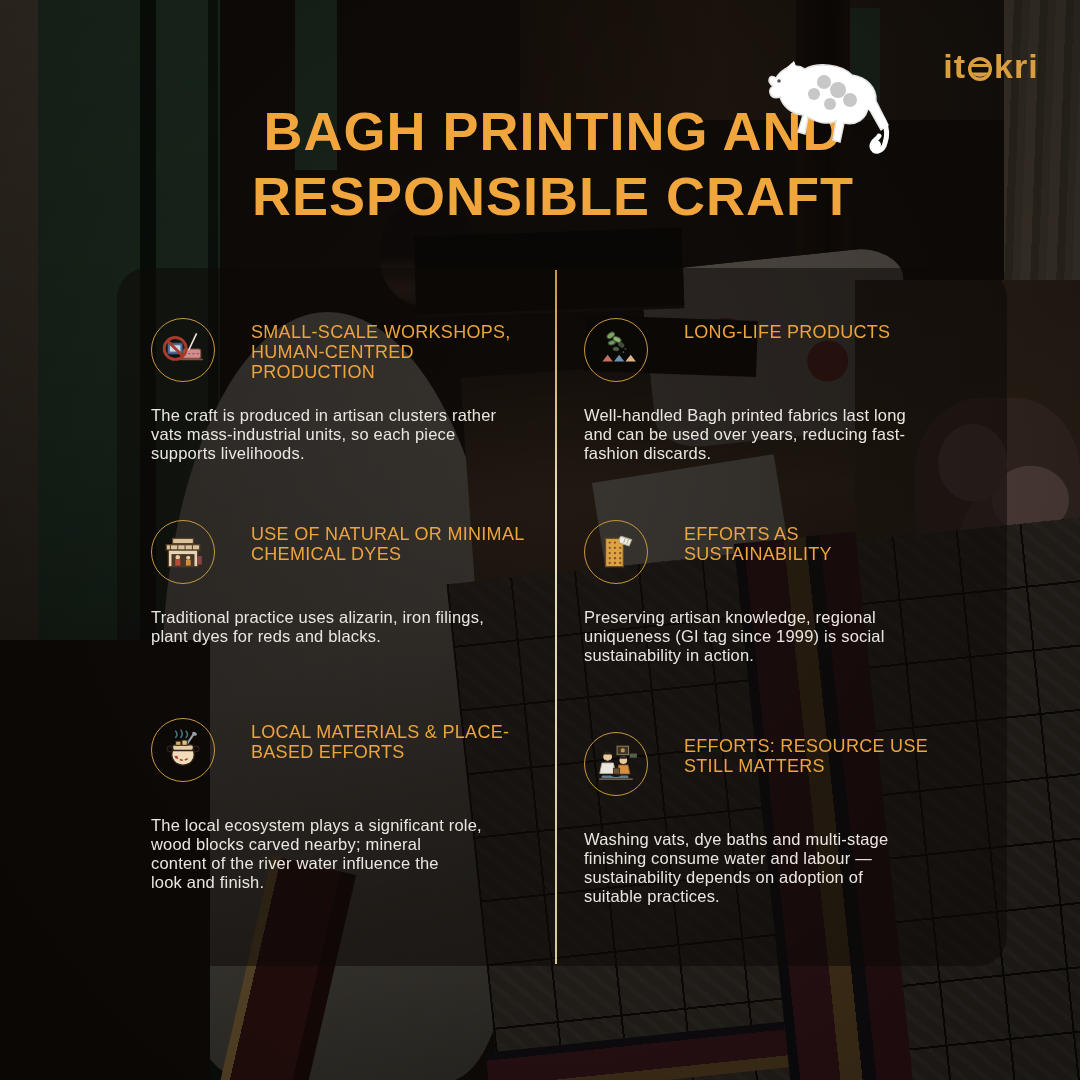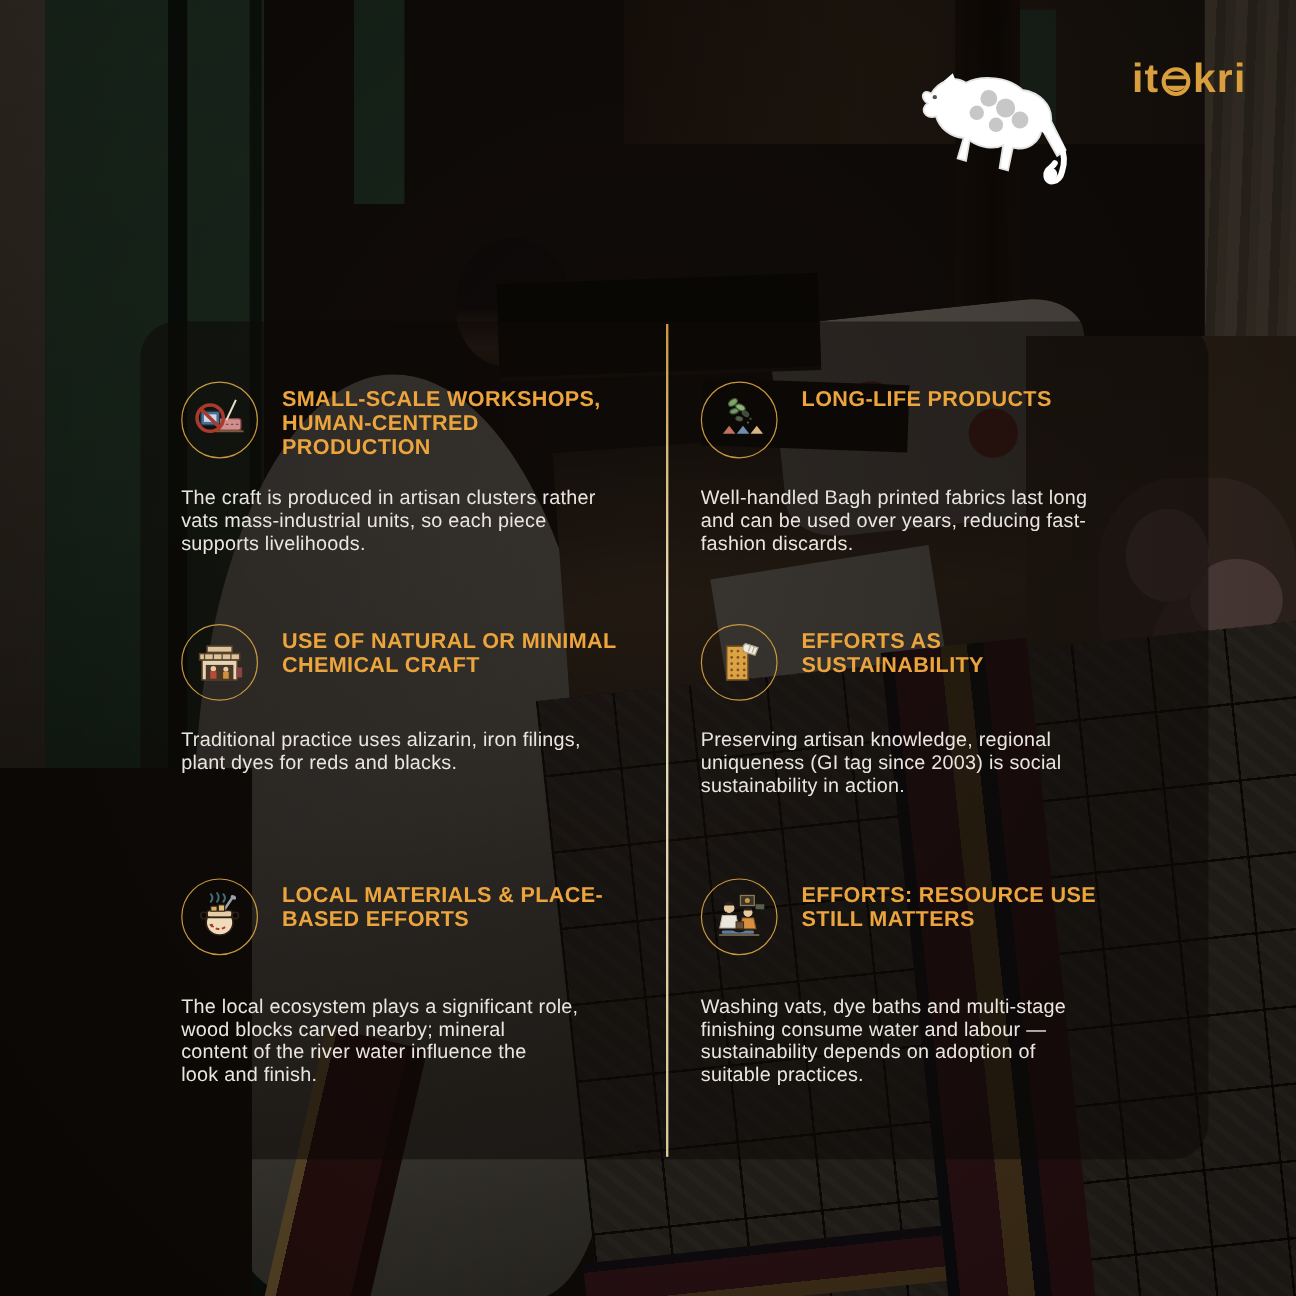--- a/index.html
+++ b/index.html
@@ -79,25 +79,25 @@
   .animal{top:44px;left:746px;z-index:29;}
 
   
   .panel{left:117px;top:268px;width:890px;height:698px;border-radius:30px;
     background:rgba(13,10,7,.55);z-index:20;}
   .divider{position:absolute;left:438px;top:2px;width:2px;height:694px;
     background:linear-gradient(180deg,var(--icon-ring),#e9dfc0 35%,var(--divider));}
   .section{position:absolute;width:416px;}
   .s1{left:34px;top:50px;}  .s2{left:467px;top:50px;}
   .s3{left:34px;top:252px;} .s4{left:467px;top:252px;}
-  .s5{left:34px;top:464px;} .s6{left:467px;top:464px;}
+  .s5{left:34px;top:450px;} .s6{left:467px;top:464px;}
   .sec-head{display:flex;gap:20px;align-items:flex-start;}
   .icon-circle{width:64px;height:64px;flex:none;border:1.6px solid var(--icon-ring);
     border-radius:50%;display:flex;align-items:center;justify-content:center;}
-  .sec-title{margin:4px 0 0;font-size:18px;font-weight:700;line-height:1.12;
+  .sec-title{margin:4px 16px 0;font-size:18px;font-weight:400;line-height:1.12;
     letter-spacing:.3px;color:var(--heading);white-space:pre-line;}
   .sec-body{position:absolute;left:0;top:88px;width:412px;margin:0;
     font-size:16.5px;line-height:1.16;letter-spacing:.2px;
     color:var(--body-text);white-space:pre-line;}
   .s5 .sec-body,.s6 .sec-body{top:98px;}
 </style>
 </head>
 <body>
 
 <div class="canvas">
@@ -150,20 +150,22 @@
       <g fill="#9a9a9a" opacity="0.55">
         <circle cx="78" cy="38" r="7"></circle>
           <circle cx="92" cy="46" r="8"></circle>
         <circle cx="68" cy="50" r="6"></circle>
           <circle cx="104" cy="56" r="7"></circle>
         <circle cx="84" cy="60" r="6"></circle>
       </g>
     </svg>
   </div>
 
+  <div class="abs title">BAGH PRINTING AND
+RESPONSIBLE CRAFT</div>
 
   <div class="abs panel">
     <div class="divider"></div>
 
     <div class="section s1">
       <div class="sec-head">
         <div class="icon-circle">
           <svg width="46" height="46" viewBox="0 0 44 44">
             <rect x="21" y="21" width="18" height="9" rx="2" fill="#cf8f8f" stroke="#8a4444" stroke-width="1"></rect>
             <line x1="23" y1="25.5" x2="37" y2="25.5" stroke="#8a4444" stroke-width="1" stroke-dasharray="2 2"></line>
@@ -222,21 +224,21 @@
             <line x1="31" y1="15" x2="31" y2="20" stroke="#5a4028" stroke-width="1"></line>
             <rect x="11" y="24" width="22" height="12" fill="#4a3826"></rect>
             <circle cx="17" cy="27" r="2.2" fill="#e8c9a0"></circle>
               <rect x="14.5" y="29" width="5" height="6" fill="#b84a3a"></rect>
             <circle cx="27" cy="27.5" r="2" fill="#e8c9a0"></circle>
               <rect x="24.8" y="29.5" width="4.5" height="5.5" fill="#cf8f3f"></rect>
             <rect x="35.5" y="26" width="4.5" height="8" fill="#8a4444"></rect>
           </svg>
         </div>
         <h2 class="sec-title">USE OF NATURAL OR MINIMAL
-CHEMICAL CRAFT</h2>
+CHEMICAL DYES</h2>
       </div>
       <p class="sec-body">Traditional practice uses alizarin, iron filings,
 plant dyes for reds and blacks.</p>
     </div>
 
     <div class="section s4">
       <div class="sec-head">
         <div class="icon-circle">
           <svg width="46" height="46" viewBox="0 0 44 44">
             <rect x="12" y="9" width="17" height="27" fill="#d9a441" stroke="#6a4a26" stroke-width="1.2"></rect>
@@ -259,21 +261,21 @@
             </g>
             <path d="M27 7 l10 3.2 -2.4 6 -8.4 -2.6 c-2 -1.4 -1.4 -5.4 0.8 -6.6 z" fill="#f0ece2" stroke="#b0a890" stroke-width="1"></path>
             <line x1="31" y1="8.5" x2="29.4" y2="13.2" stroke="#b0a890" stroke-width="0.9"></line>
             <line x1="34" y1="9.5" x2="32.4" y2="14.2" stroke="#b0a890" stroke-width="0.9"></line>
           </svg>
         </div>
         <h2 class="sec-title">EFFORTS AS
 SUSTAINABILITY</h2>
       </div>
       <p class="sec-body">Preserving artisan knowledge, regional
-uniqueness (GI tag since 2003) is social
+uniqueness (GI tag since 1999) is social
 sustainability in action.</p>
     </div>
 
     <div class="section s5">
       <div class="sec-head">
         <div class="icon-circle">
           <svg width="46" height="46" viewBox="0 0 44 44">
             <path d="M15 4 q2.5 3 0 6" fill="none" stroke="#3f6f7a" stroke-width="1.6" stroke-linecap="round"></path>
             <path d="M20 3 q2.5 3.5 0 7" fill="none" stroke="#3f6f7a" stroke-width="1.6" stroke-linecap="round"></path>
             <path d="M25 4 q2.5 3 0 6" fill="none" stroke="#3f6f7a" stroke-width="1.6" stroke-linecap="round"></path>

